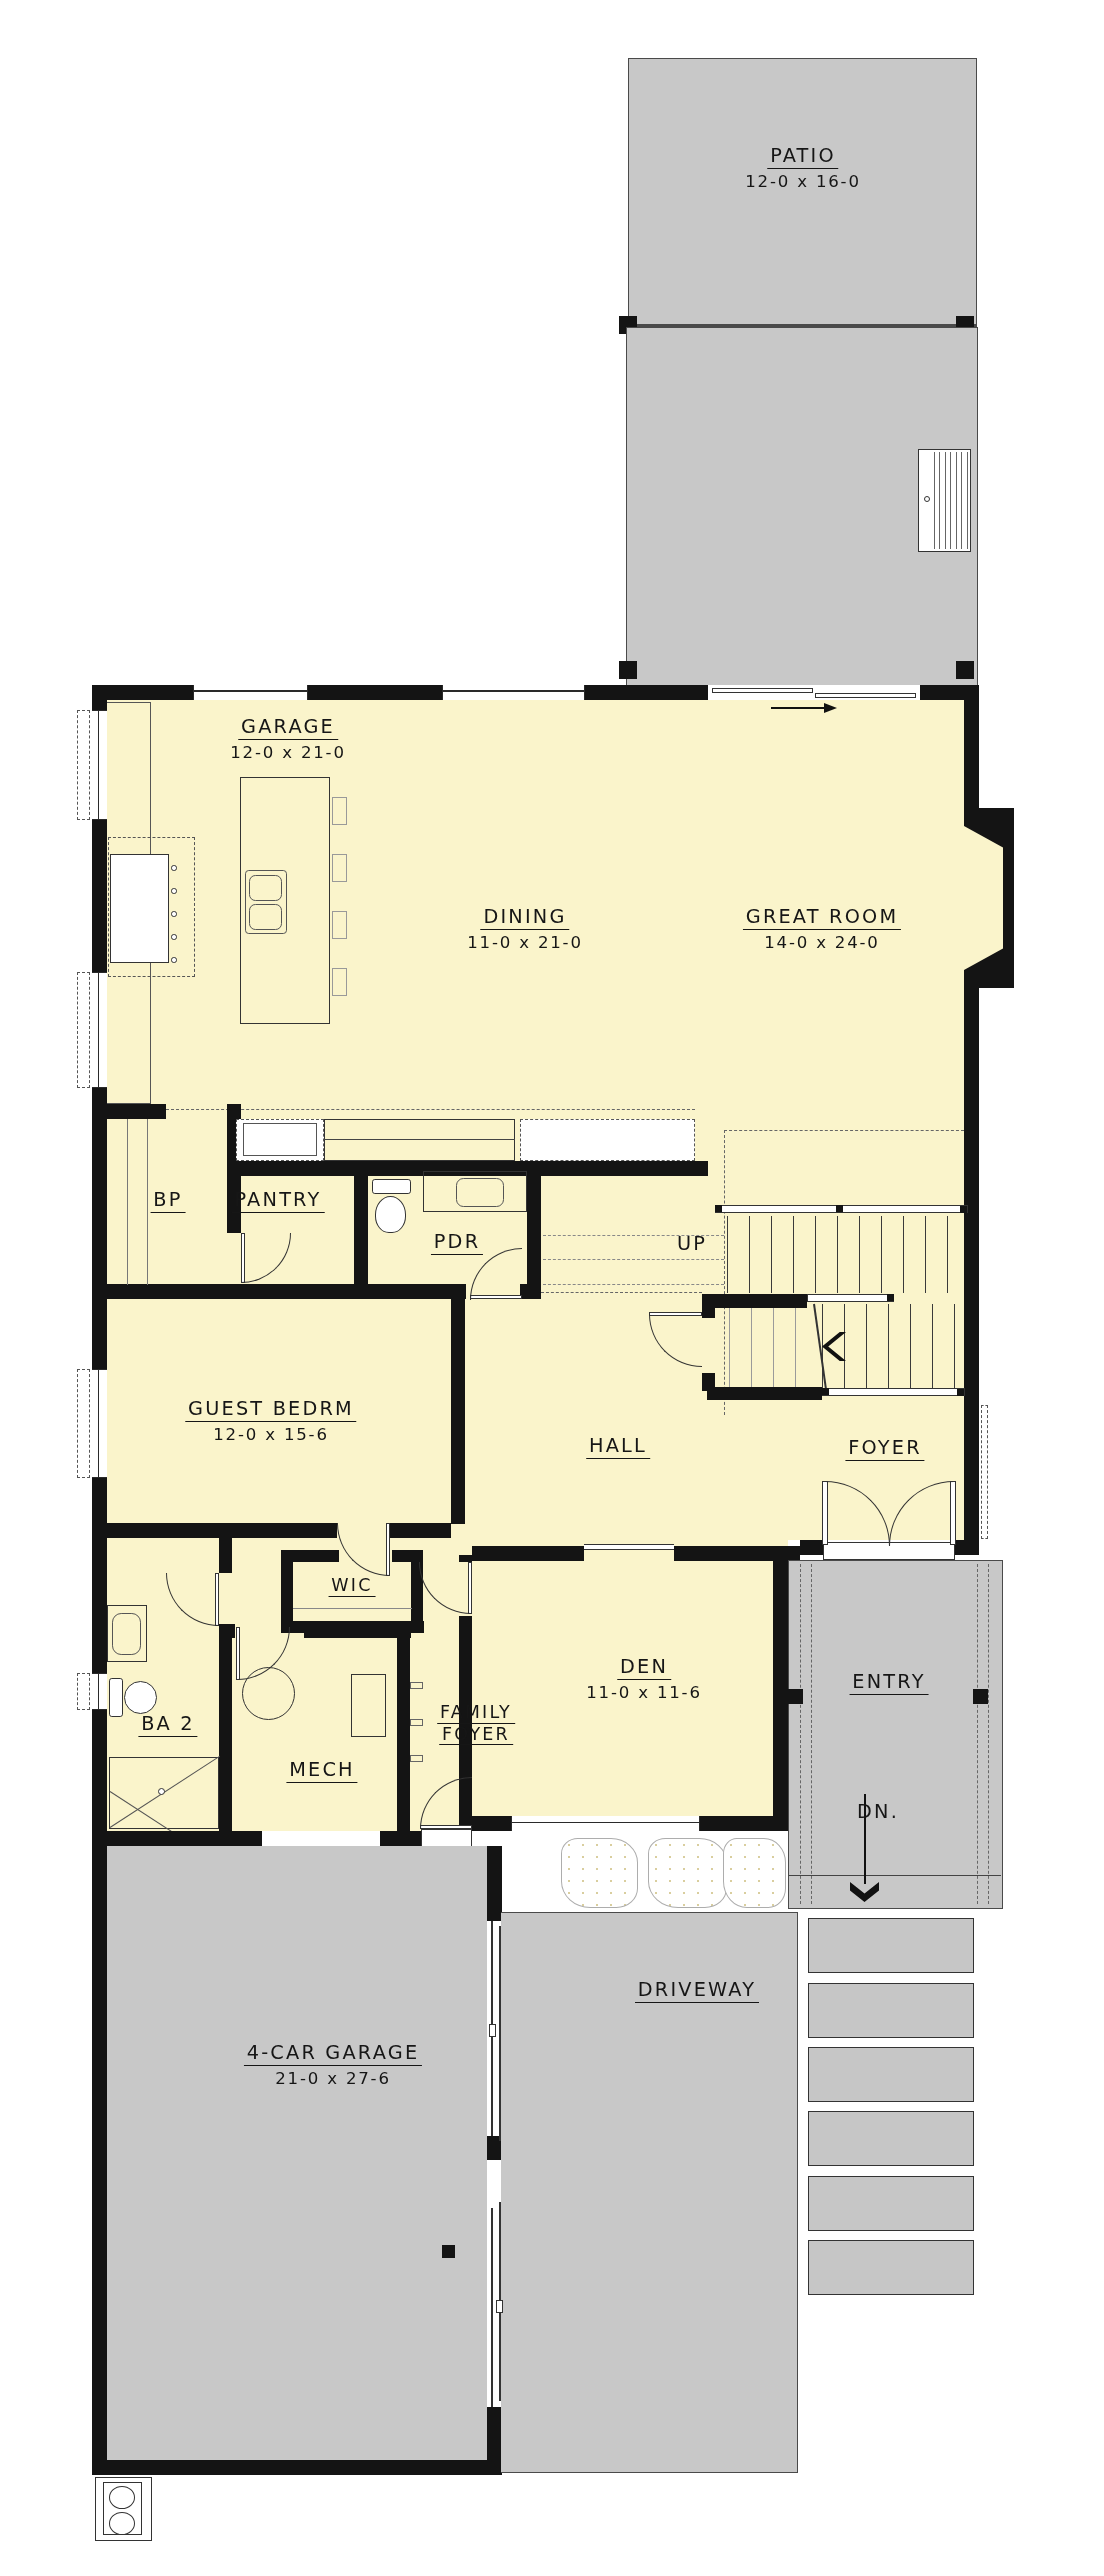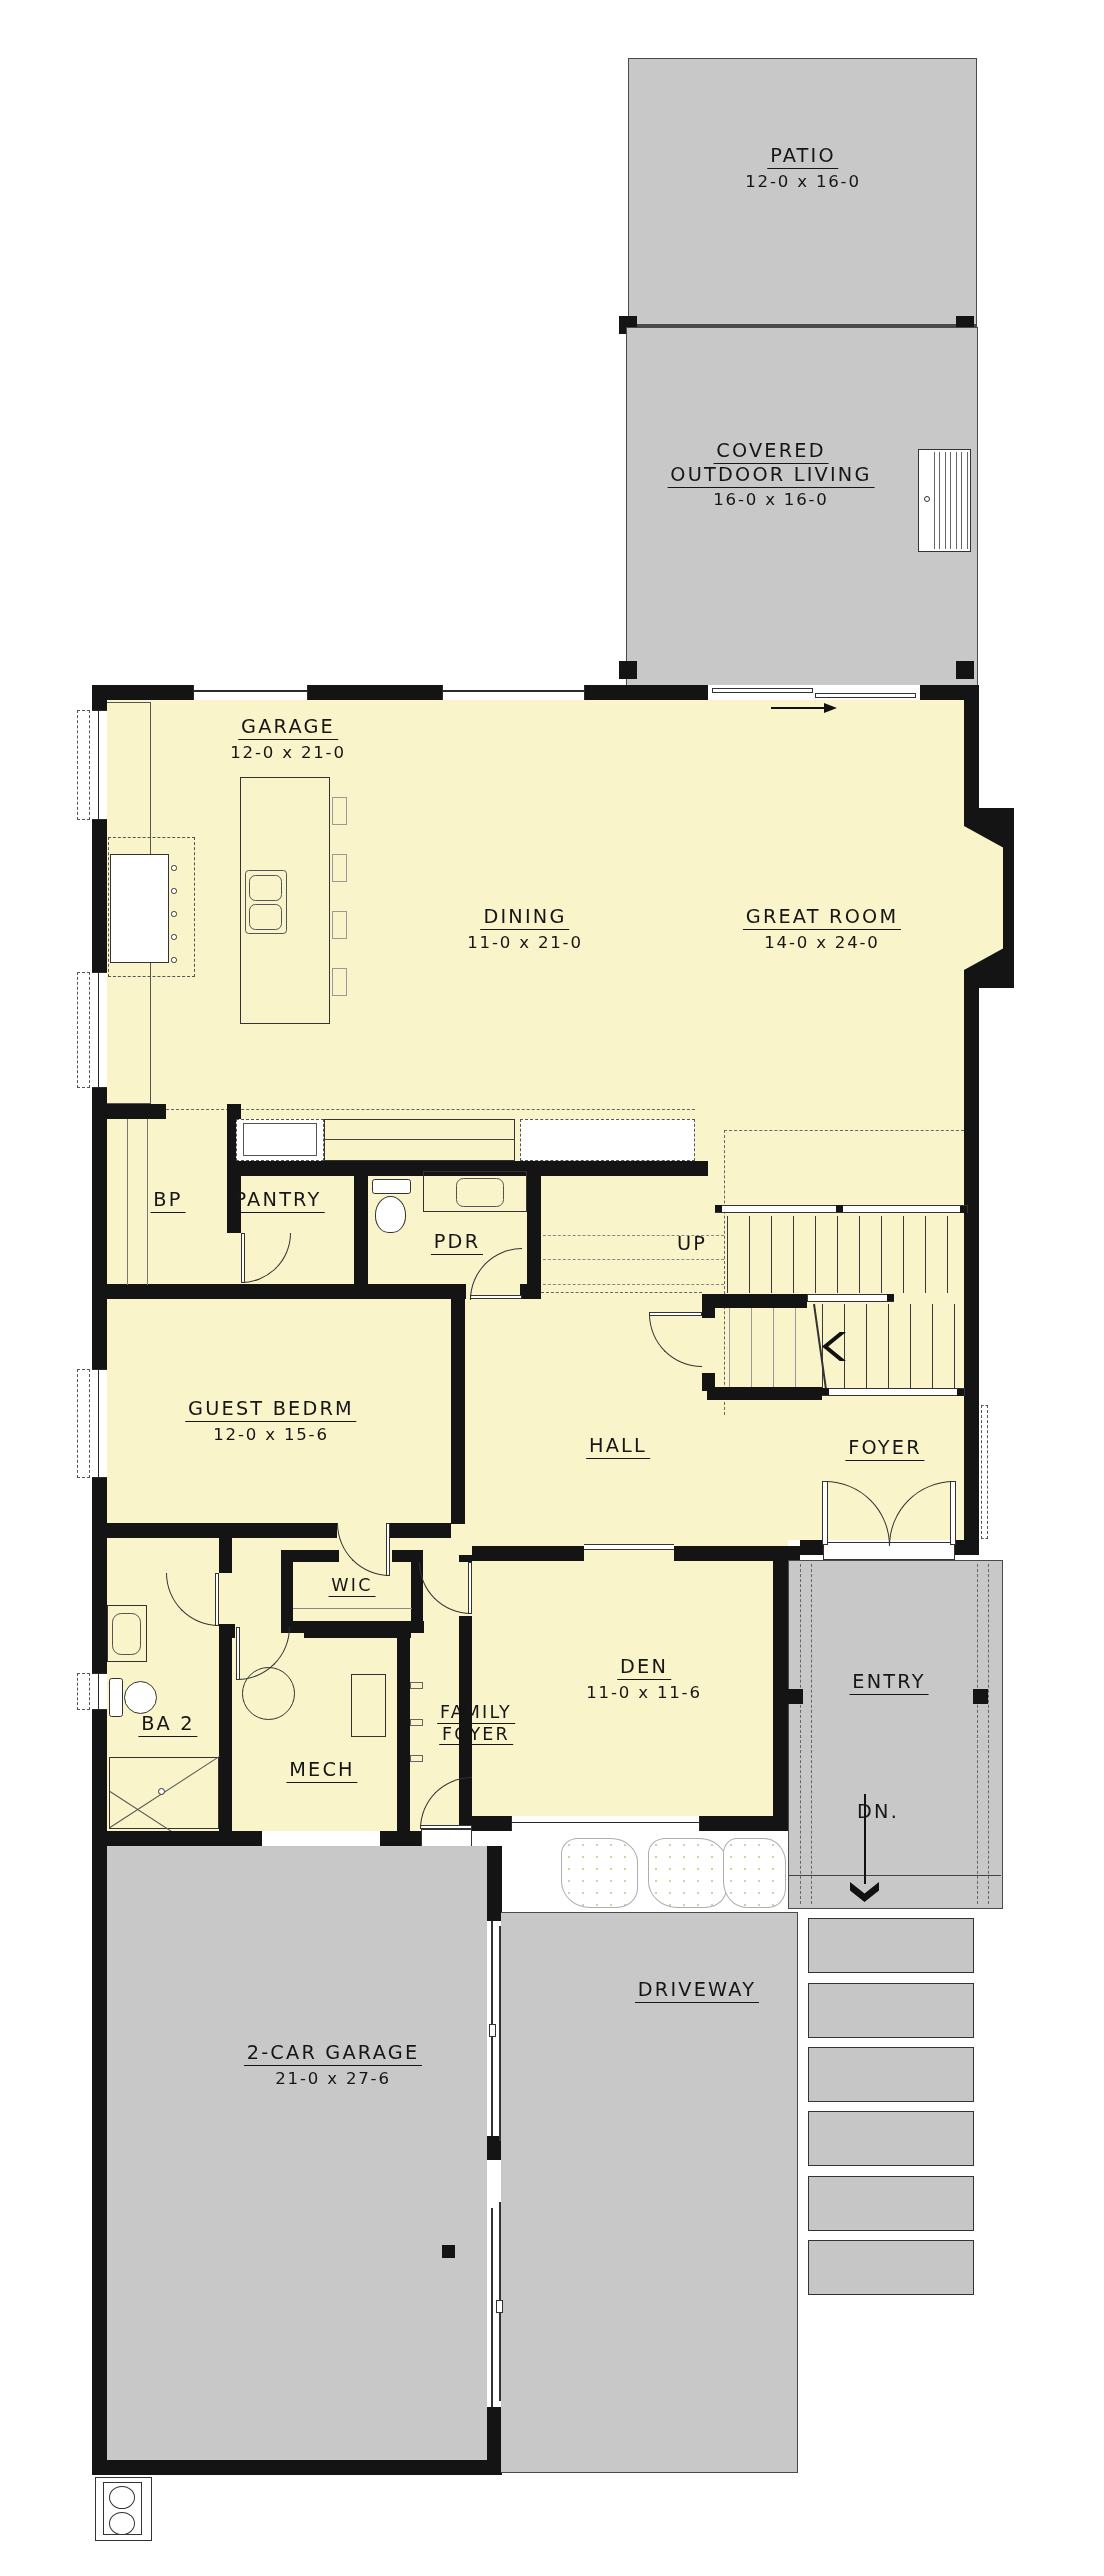--- a/index.html
+++ b/index.html
@@ -57,25 +57,20 @@
   <div class="lblwrap" style="left:803px;top:145px">
     <span class="name">PATIO</span>
     <span class="dims">12-0 x 16-0</span>
   </div>
   <div style="left:628px;top:324px;width:349px;height:2.8px;background:#4a4a4a"></div>
   <div class="post" style="left:619px;top:316px;width:18.4px;height:18.4px"></div>
   <div class="post" style="left:956px;top:316px;width:18.4px;height:18.4px"></div>
   <div class="fillG edge" style="left:626px;top:327px;width:352px;height:359px"></div>
   <div class="post" style="left:619px;top:661px;width:18.4px;height:18.4px"></div>
   <div class="post" style="left:956px;top:661px;width:18.4px;height:18.4px"></div>
-  <div class="lblwrap" style="left:771px;top:440px">
-    <span class="name">COVERED</span>
-    <span class="name">OUTDOOR LIVING</span>
-    <span class="dims">16-0 x 16-0</span>
-  </div>
   <div class="fireH" style="left:918px;top:449px;width:53px;height:103px">
     <div class="hatch"></div>
     <div class="circle" style="left:4.6px;top:46px;width:6.4px;height:6.4px"></div>
   </div>
 
   <div class="fillY" style="left:107px;top:700px;width:857px;height:404px"></div>
   <div class="fillY" style="left:107px;top:1104px;width:602px;height:195px"></div>
   <div class="fillY" style="left:708px;top:1104px;width:256px;height:195px"></div>
   <div class="fillY" style="left:107px;top:1299px;width:857px;height:241px"></div>
   <div class="fillY" style="left:107px;top:1523px;width:681px;height:308px"></div>
@@ -333,21 +328,21 @@
     <span class="name">DEN</span>
     <span class="dims">11-0 x 11-6</span>
   </div>
   <div class="lblwrap" style="left:889px;top:1671px">
     <span class="name">ENTRY</span>
   </div>
   <div class="lblwrap" style="left:878px;top:1801px">
     <span class="name plain">DN.</span>
   </div>
   <div class="lblwrap" style="left:333px;top:2042px">
-    <span class="name">2-CAR GARAGE</span>
+    <span class="name">4-CAR GARAGE</span>
     <span class="dims">21-0 x 27-6</span>
   </div>
   <div class="lblwrap" style="left:697px;top:1979px">
     <span class="name">DRIVEWAY</span>
   </div>
 
 </div>
 
 
 </body></html>

